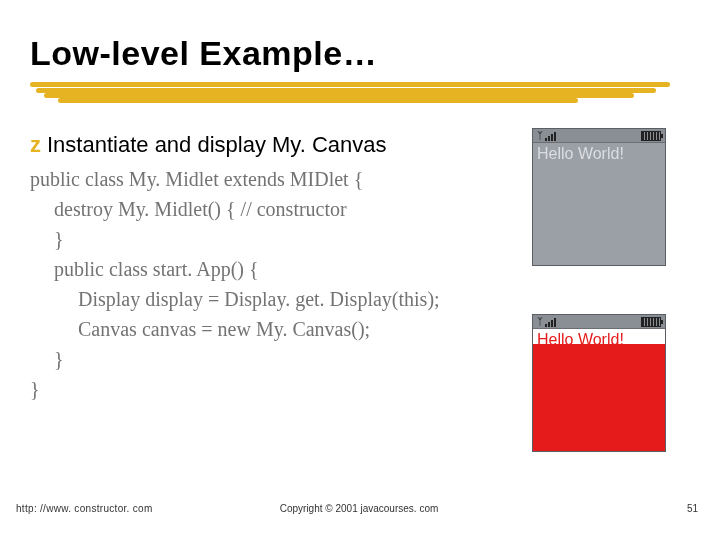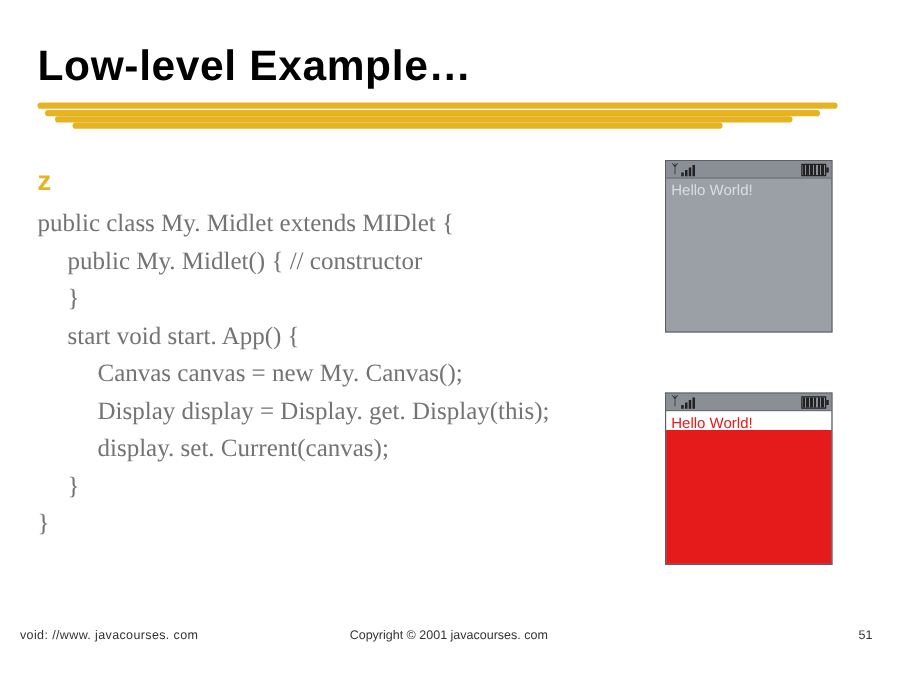--- a/index.html
+++ b/index.html
@@ -118,21 +118,21 @@
     content: "";
     position: absolute;
     right: -3px;
     top: 2px;
     width: 2px;
     height: 4px;
     background: #222;
   }
   .phone .hello {
     font-family: Arial, sans-serif;
-    font-size: 12px;
+    font-size: 16px;
     padding: 2px 4px 0 4px;
     height: 15px;
     box-sizing: border-box;
   }
   .phone .canvas-area {
     height: 107px;
     margin: 0;
   }
   .phone-a { left: 532px; top: 128px; }
   .phone-a .hello { color: #dcdde0; background: #9aa0a6; }
@@ -166,29 +166,29 @@
   <div class="underline">
     <div class="scribble" style="left:0;top:0;width:640px;"></div>
     <div class="scribble" style="left:6px;top:6px;width:620px;"></div>
     <div class="scribble" style="left:14px;top:11px;width:590px;"></div>
     <div class="scribble" style="left:28px;top:16px;width:520px;"></div>
   </div>
 
   <div class="content">
     <div class="bullet-line">
       <span class="bullet-z">z</span>
+      <span class="bullet-text">Instantiate and display My. Canvas</span>
     </div>
     <div class="code">
       <span class="ind0">public class My. Midlet extends MIDlet {</span>
-      <span class="ind1">public My. Midlet() { // constructor</span>
+      <span class="ind1">destroy My. Midlet() { // constructor</span>
       <span class="ind1">}</span>
-      <span class="ind1">start void start. App() {</span>
+      <span class="ind1">public class start. App() {</span>
+      <span class="ind2">Display display = Display. get. Display(this);</span>
       <span class="ind2">Canvas canvas = new My. Canvas();</span>
-      <span class="ind2">Display display = Display. get. Display(this);</span>
-      <span class="ind2">display. set. Current(canvas);</span>
       <span class="ind1">}</span>
       <span class="ind0">}</span>
     </div>
   </div>
 
   <div class="phone phone-a">
     <div class="statusbar">
       <div style="display:flex;align-items:flex-end;">
         <span class="antenna">ᛉ</span>
         <div class="sig">
@@ -215,18 +215,18 @@
             <span style="height:9px"></span>
         </div>
       </div>
       <div class="batt"></div>
     </div>
     <div class="hello">Hello World!</div>
     <div class="canvas-area"></div>
   </div>
 
   <div class="footer">
-    <div class="url">void: //www. javacourses. com</div>
+    <div class="url">http: //www. constructor. com</div>
     <div class="copy">Copyright © 2001 javacourses. com</div>
     <div class="page">51</div>
   </div>
 
 </div>
 
 </body></html>

